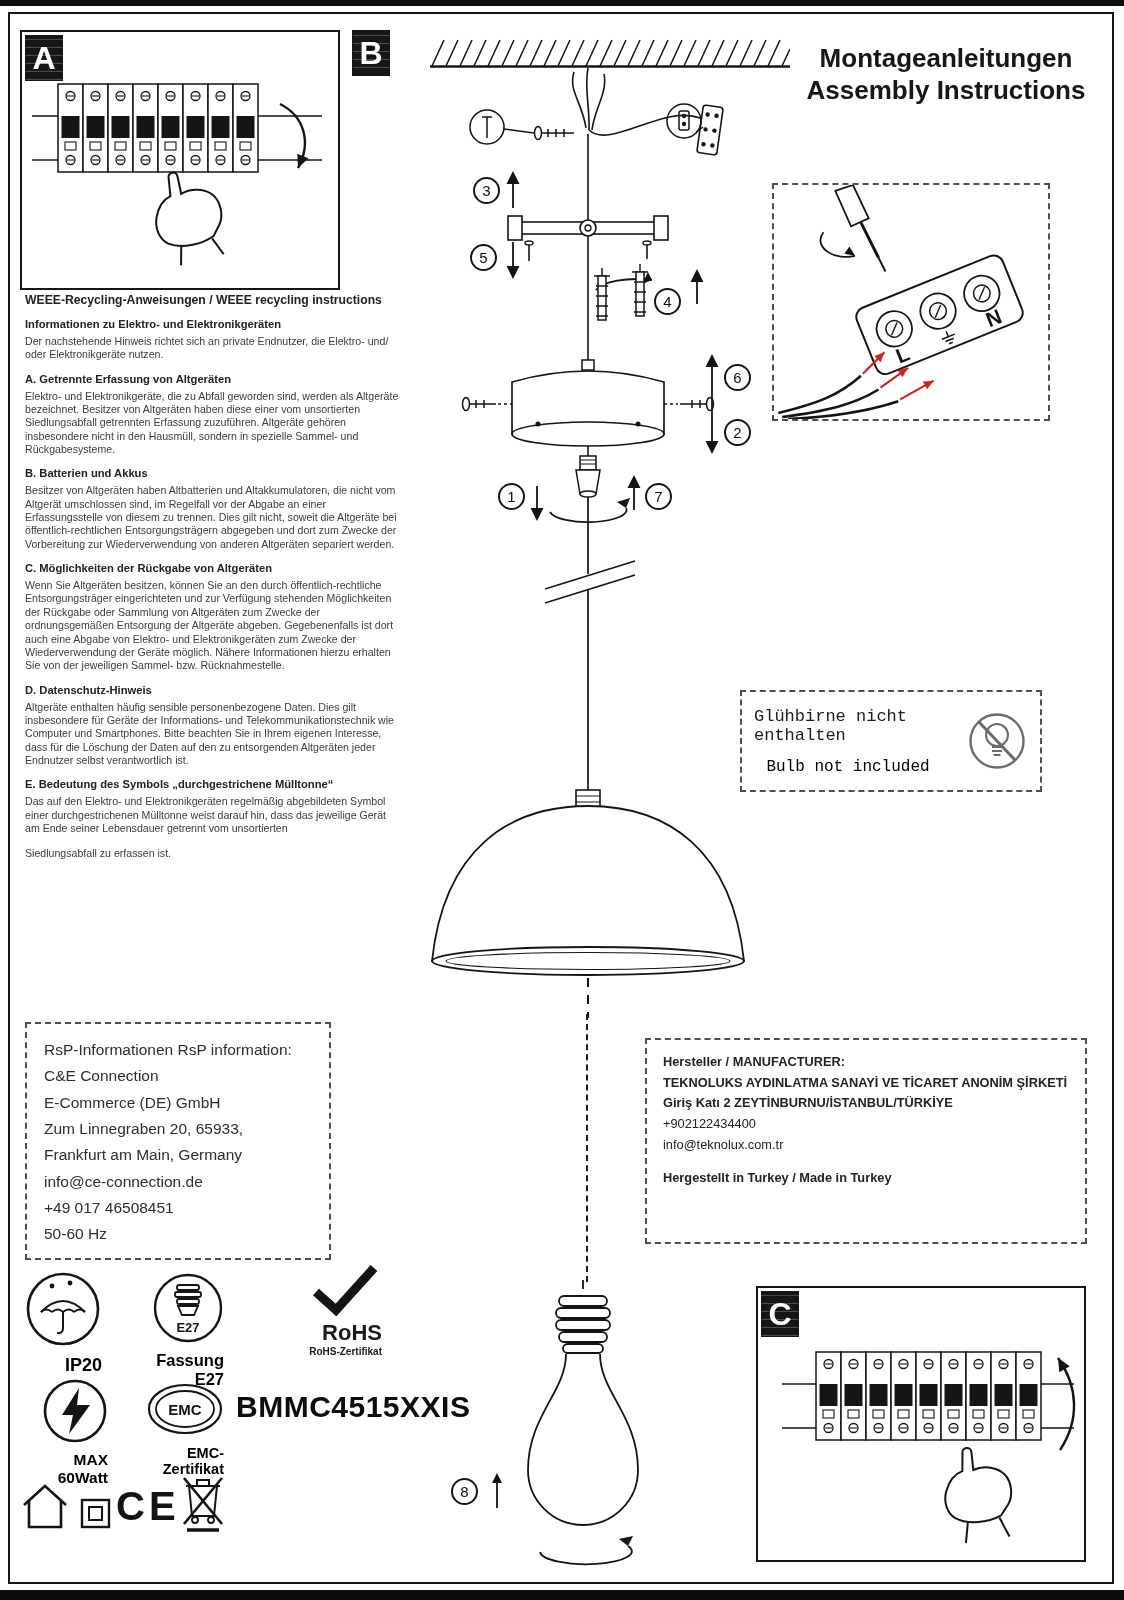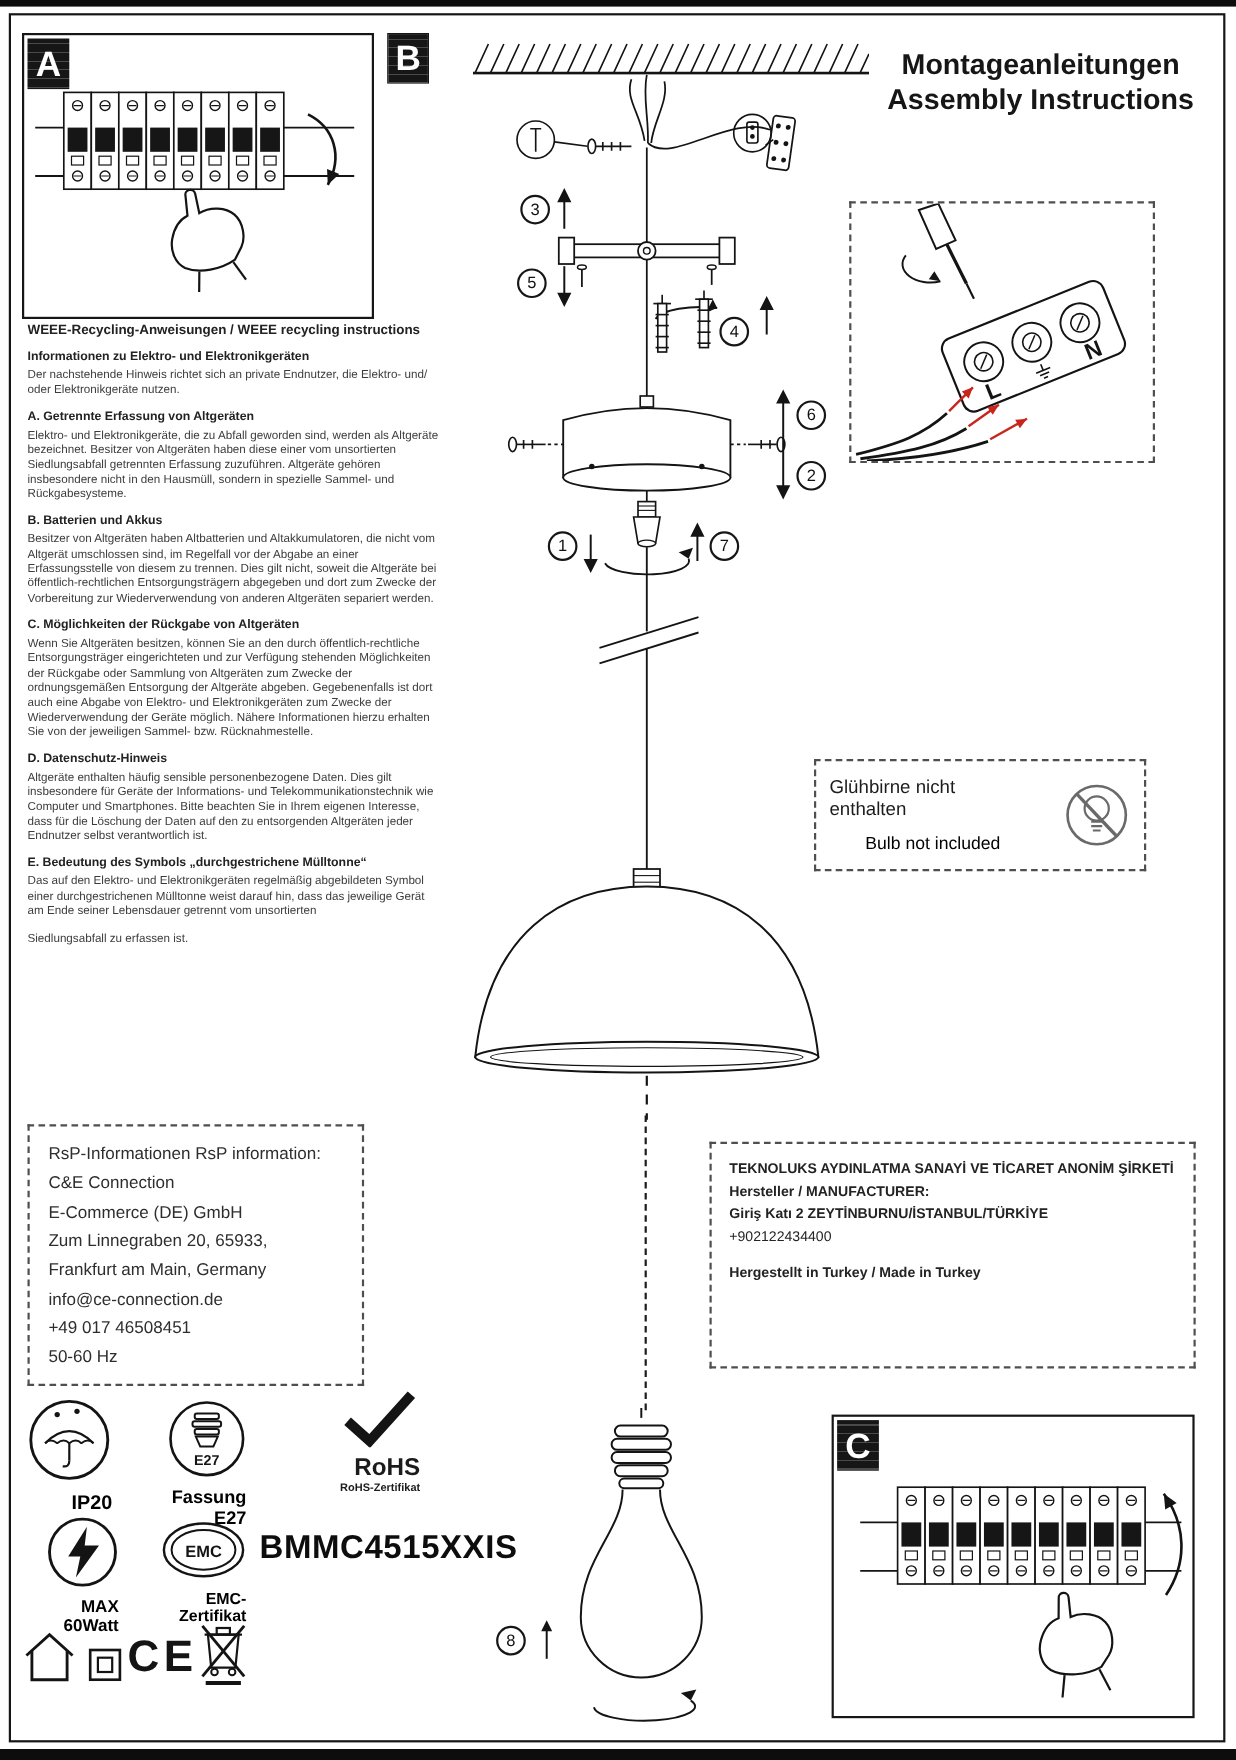--- a/index.html
+++ b/index.html
@@ -33,21 +33,21 @@
 
   .weee { left:25px; top:293px; width:374px; height:632px; overflow:hidden; }
   .weee-title { font-size:12.2px; font-weight:700; color:#222; }
   .weee-h { font-size:11.2px; font-weight:700; color:#222; margin-top:11px; }
   .weee-p { font-size:10.6px; color:#3c3c3c; line-height:1.26; margin-top:5px; }
   .weee-foot { margin-top:12px; }
 
   .dash-box { position:absolute; border:2px dashed #4f4f4f; background:#fff; }
   .inset { left:772px; top:183px; width:278px; height:238px; }
 
-  .bulbnote { left:740px; top:690px; width:302px; height:102px; padding:10px 12px; display:flex; align-items:center; gap:24px; }
+  .bulbnote { left:740px; top:690px; width:302px; height:102px; padding:10px 12px; display:flex; align-items:center; gap:24px;font-family:Liberation Mono, monospace; }
   .bulbnote .texts { flex:1; }
   .bulbnote .l1 { font-size:17px; color:#1c1c1c; margin-bottom:13px; }
   .bulbnote .l2 { font-size:16px; color:#000000;text-align:center; }
 
   .rsp { left:25px; top:1022px; width:306px; height:238px; padding:13px 17px; font-size:15.5px; color:#2e2e2e; line-height:1.7; }
   .manu { left:645px; top:1038px; width:442px; height:206px; padding:12px 16px; font-size:12.8px; font-weight:700; color:#232323; line-height:1.62; }
   .manu .light { font-weight:400; }
   .manu .footer { margin-top:12px; }
 
   .step {
@@ -369,24 +369,25 @@
   <div>C&amp;E Connection</div>
   <div>E-Commerce (DE) GmbH</div>
   <div>Zum Linnegraben 20, 65933,</div>
   <div>Frankfurt am Main, Germany</div>
   <div>info@ce-connection.de</div>
   <div>+49 017 46508451</div>
   <div>50-60 Hz</div>
 </div>
 
 <div class="dash-box manu">
+  <div>Hersteller / MANUFACTURER:</div>
   <div>TEKNOLUKS AYDINLATMA SANAYİ VE TİCARET ANONİM ŞİRKETİ</div>
-  <div>Hersteller / MANUFACTURER:</div>
   <div>Giriş Katı 2 ZEYTİNBURNU/İSTANBUL/TÜRKİYE</div>
   <div class="light">+902122434400</div>
+  <div class="light">info@teknolux.com.tr</div>
   <div class="footer">Hergestellt in Turkey / Made in Turkey</div>
 </div>
 
 <svg class="abs" style="left:440px; top:1280px;" width="240" height="310" viewBox="0 0 240 310">
   <g fill="none" stroke="#141414" stroke-width="1.8">
     <line x1="143" y1="0" x2="143" y2="14" stroke-dasharray="9,8"></line>
     <rect x="119" y="16" width="48" height="10" rx="5"></rect>
     <rect x="116" y="28" width="54" height="10" rx="5"></rect>
     <rect x="116" y="40" width="54" height="10" rx="5"></rect>
     <rect x="119" y="52" width="48" height="10" rx="5"></rect>

